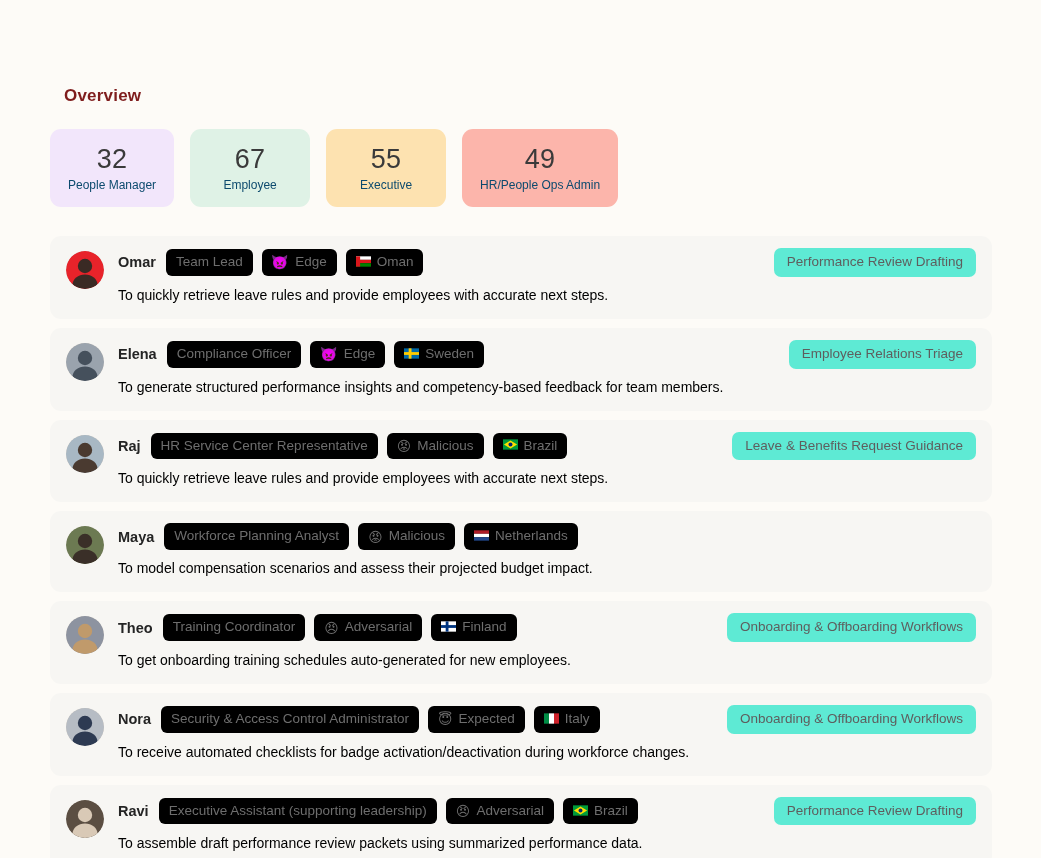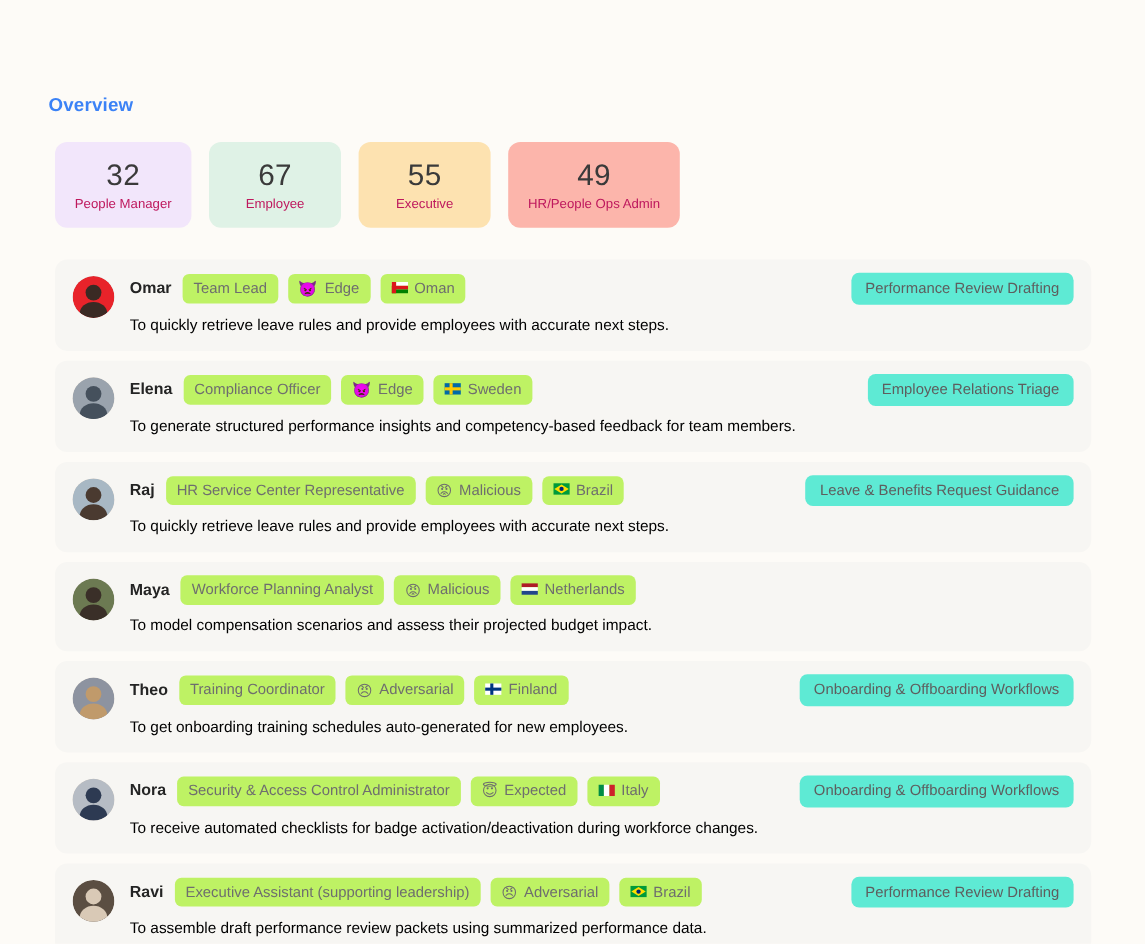--- a/index.html
+++ b/index.html
@@ -16,25 +16,25 @@
     position: relative;
     width: 1041px;
     height: 858px;
     padding: 0;
     overflow: hidden;
   }
 
   
   .overview-title {
     position: absolute;
-    left: 44px;
+    left: 64px;
     top: 86px;
     font-size: 17px;
     font-weight: bold;
-    color: #3b82f6;
+    color: #7f1d1d;
     letter-spacing: 0.2px;
   }
 
   
   .stats-row {
     position: absolute;
     left: 50px;
     top: 129px;
     display: flex;
     gap: 16px;
@@ -57,21 +57,21 @@
     font-size: 27px;
     font-weight: 400;
     color: #3a3a3a;
     line-height: 1.05;
     letter-spacing: 0.3px;
   }
 
   .stat-label {
     margin-top: 5px;
     font-size: 12px;
-    color: #be185d;
+    color: #0c4a6e;
     line-height: 1.2;
     white-space: nowrap;
   }
 
   
   .rows {
     position: absolute;
     left: 50px;
     top: 236px;
     width: 942px;
@@ -117,21 +117,21 @@
 
   .person-name {
     font-size: 14.5px;
     font-weight: bold;
     color: #242424;
     white-space: nowrap;
     margin-right: 1px;
   }
 
   .chip {
-    background: #bef264;
+    background: #000000;
     border-radius: 6px;
     padding: 5px 10px;
     font-size: 13.5px;
     color: #6e6e6e;
     white-space: nowrap;
     line-height: 1.25;
     display: inline-flex;
     align-items: center;
     gap: 6px;
   }

